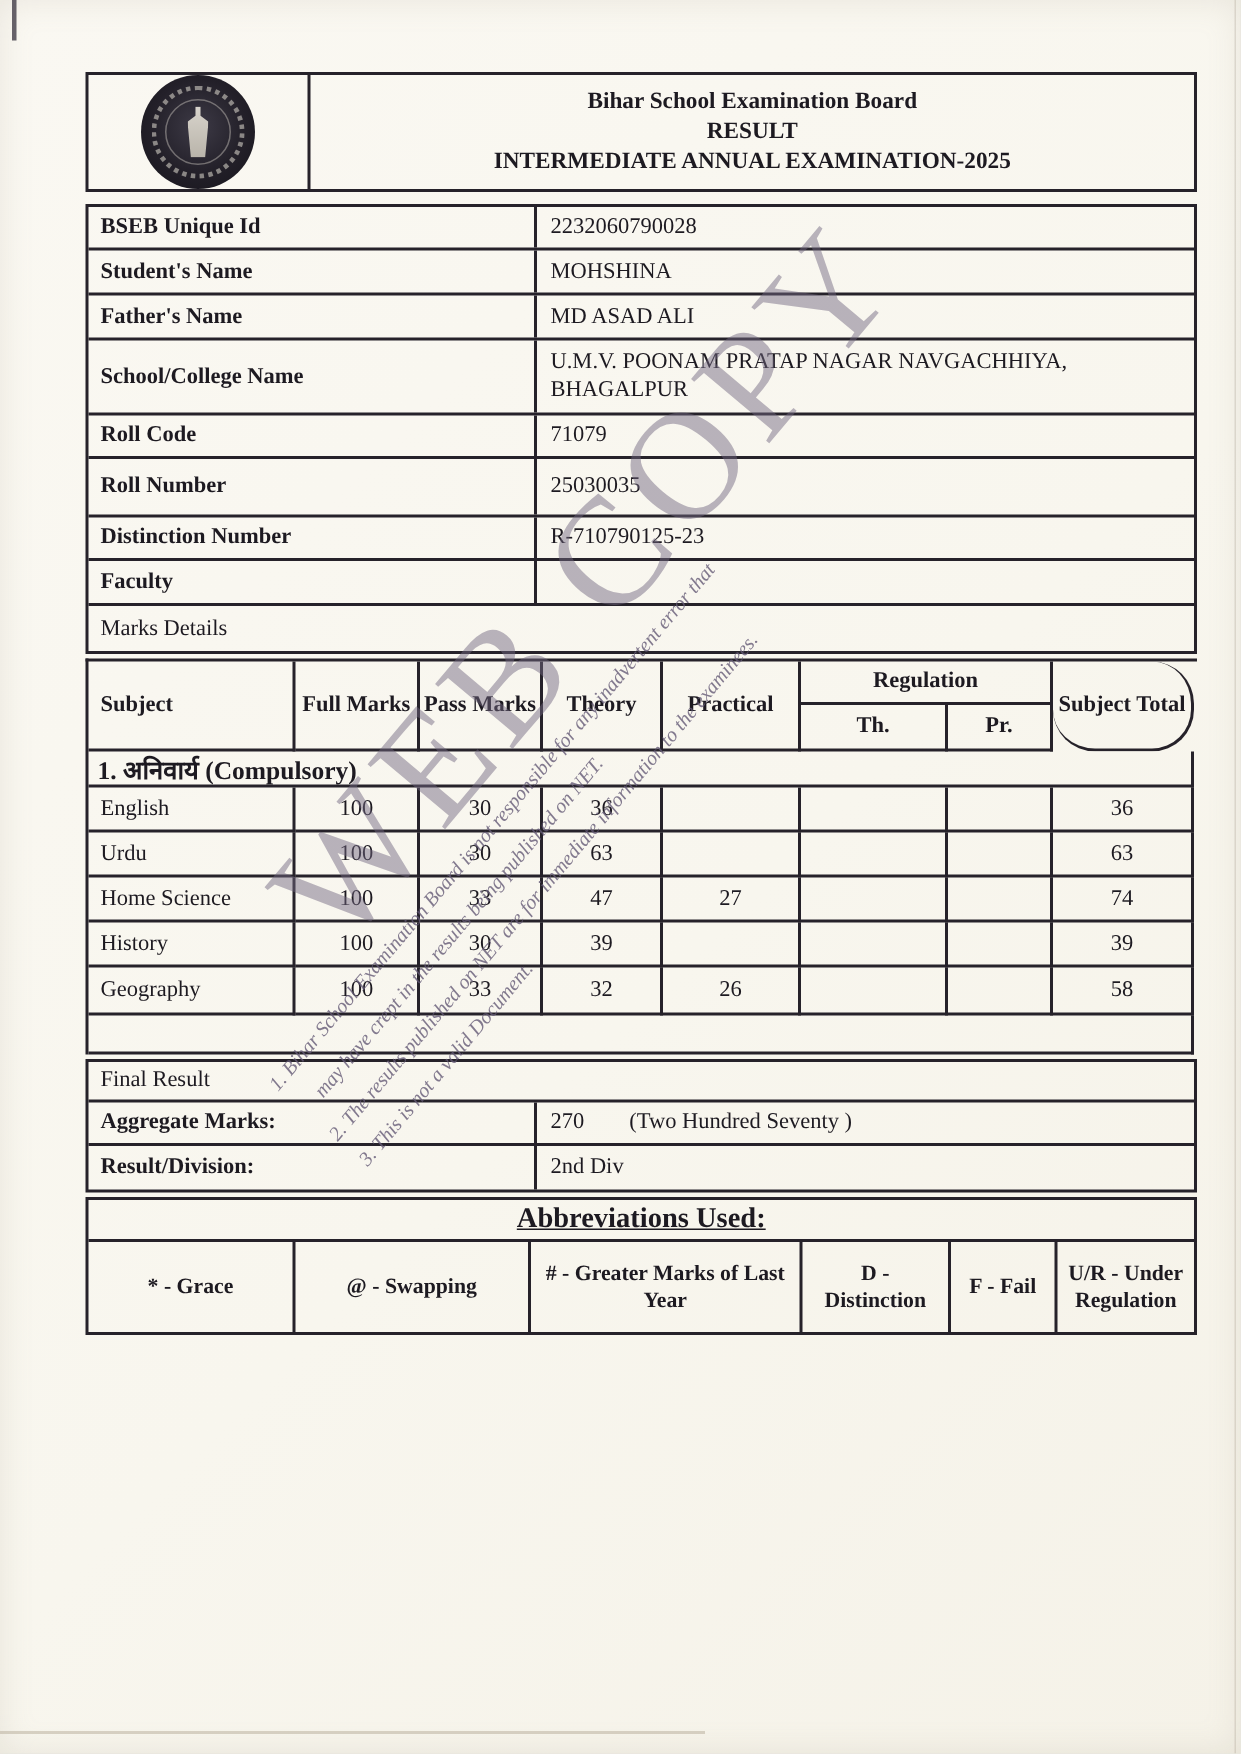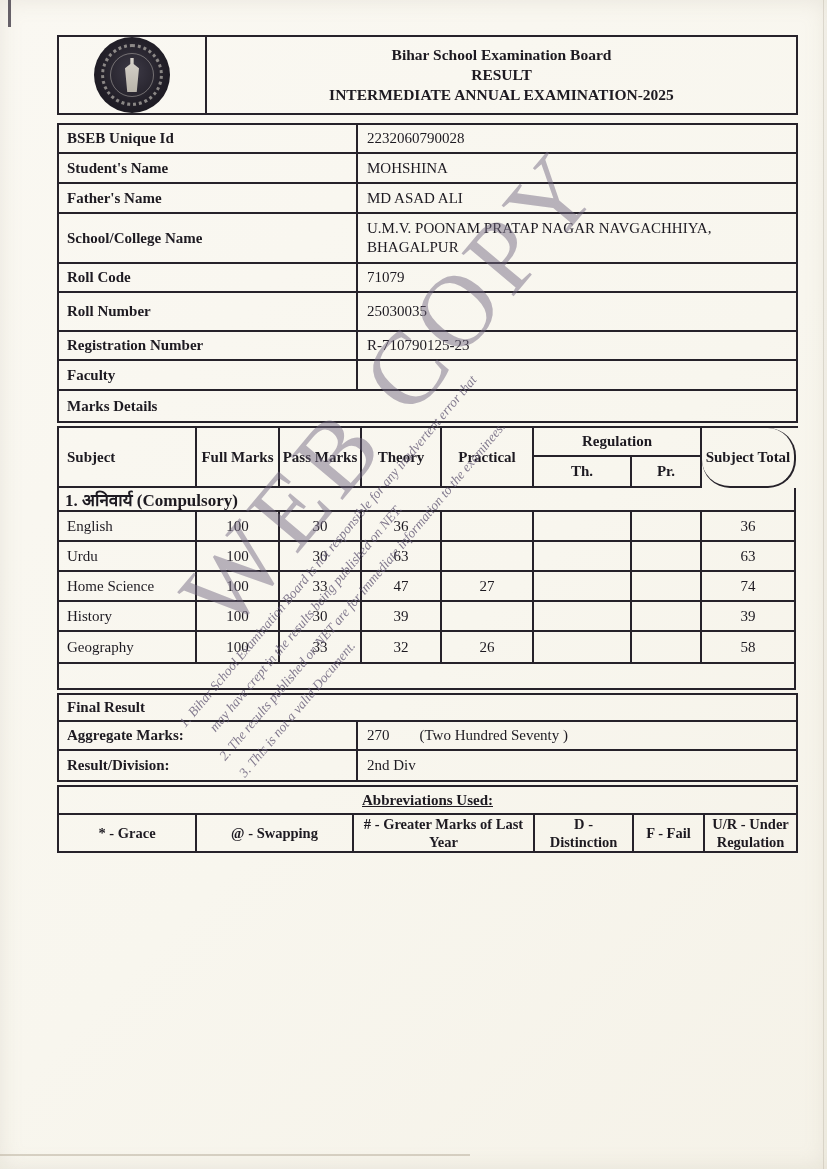--- a/index.html
+++ b/index.html
@@ -7,21 +7,21 @@
     width:827px;height:1169px;overflow:hidden;
     background:#eceae3;
     font-family:"Liberation Serif","DejaVu Serif",serif;
     color:#1d1a21;
   }
   .page{
     position:relative;width:827px;height:1169px;
     background:linear-gradient(135deg,#faf8f2 0%,#f8f6ee 55%,#f5f2e8 100%);
     box-shadow:inset 0 0 22px rgba(160,150,130,.18);
   }
-  .sheet{position:absolute;left:57px;top:35px;width:741px;}
+  .sheet{position:absolute;left:57px;top:48px;width:741px;}
 
   
   .header-box{
     display:flex;border:2px solid #26222a;height:80px;box-sizing:border-box;
     background:transparent;
   }
   .logo-cell{
     width:148px;box-sizing:border-box;border-right:2px solid #26222a;
     display:flex;align-items:center;justify-content:center;
   }
@@ -54,21 +54,21 @@
   .trow:last-child{border-bottom:none;}
   .lbl{
     width:299px;box-sizing:border-box;border-right:2px solid #26222a;
     display:flex;align-items:center;padding-left:8px;font-weight:bold;font-size:15px;
   }
   .val{
     flex:1;display:flex;align-items:center;padding-left:9px;font-size:15px;
     box-sizing:border-box;line-height:19px;
   }
   .fullrow{
-    display:flex;align-items:center;padding-left:8px;font-weight:bold;font-size:15px;
+    display:flex;align-items:center;padding-left:8px;font-weight:normal;font-size:15px;
     box-sizing:border-box;
   }
 
   
   .marks-table{border-left:2px solid #26222a;border-top:2px solid #26222a;box-sizing:border-box;margin-top:3px;}
   .mcols{display:grid;grid-template-columns:138px 83px 82px 80px 92px 98px 70px 94px;}
   .mhead{grid-template-rows:29px 31px;}
   .mc{
     border-right:2px solid #26222a;border-bottom:2px solid #26222a;box-sizing:border-box;
     display:flex;align-items:center;justify-content:center;text-align:center;
@@ -89,24 +89,24 @@
   }
 
   
   .final-table{margin-top:3px;}
   .fr-title{height:27px;}
   .fr{height:29px;}
   .agg-words{margin-left:30px;}
   .abbr-table{margin-top:3px;}
   .abbr-title{
     height:28px;display:flex;align-items:center;justify-content:center;
-    border-bottom:2px solid #26222a;font-weight:bold;font-size:15px;
+    border-bottom:2px solid #26222a;font-weight:bold;font-size:19px;
     text-decoration:underline;box-sizing:border-box;
   }
-  .abbr-cells{display:flex;height:36px;}
+  .abbr-cells{display:flex;height:60px;}
   .abbr-cell{
     box-sizing:border-box;border-right:2px solid #26222a;
     display:flex;align-items:center;justify-content:center;text-align:center;
     font-weight:bold;font-size:14.5px;line-height:18px;padding:0 4px;
   }
   .abbr-cell:last-child{border-right:none;}
   .w1{width:138px;}.w2{width:157px;}.w3{width:181px;}.w4{width:99px;}.w5{width:71px;}.w6{flex:1;}
 
   
   .wm-layer{position:absolute;inset:0;pointer-events:none;z-index:5;}
@@ -173,21 +173,21 @@
       </div>
       <div class="trow" style="height:29px;">
         <div class="lbl">Roll Code</div>
         <div class="val">71079</div>
       </div>
       <div class="trow" style="height:39px;">
         <div class="lbl">Roll Number</div>
         <div class="val">25030035</div>
       </div>
       <div class="trow" style="height:29px;">
-        <div class="lbl">Registration Number</div>
+        <div class="lbl">Distinction Number</div>
         <div class="val">R-710790125-23</div>
       </div>
       <div class="trow" style="height:30px;">
         <div class="lbl">Faculty</div>
       </div>
       <div class="trow" style="height:30px;">
         <div class="fullrow">Marks Details</div>
       </div>
     </div>
 

